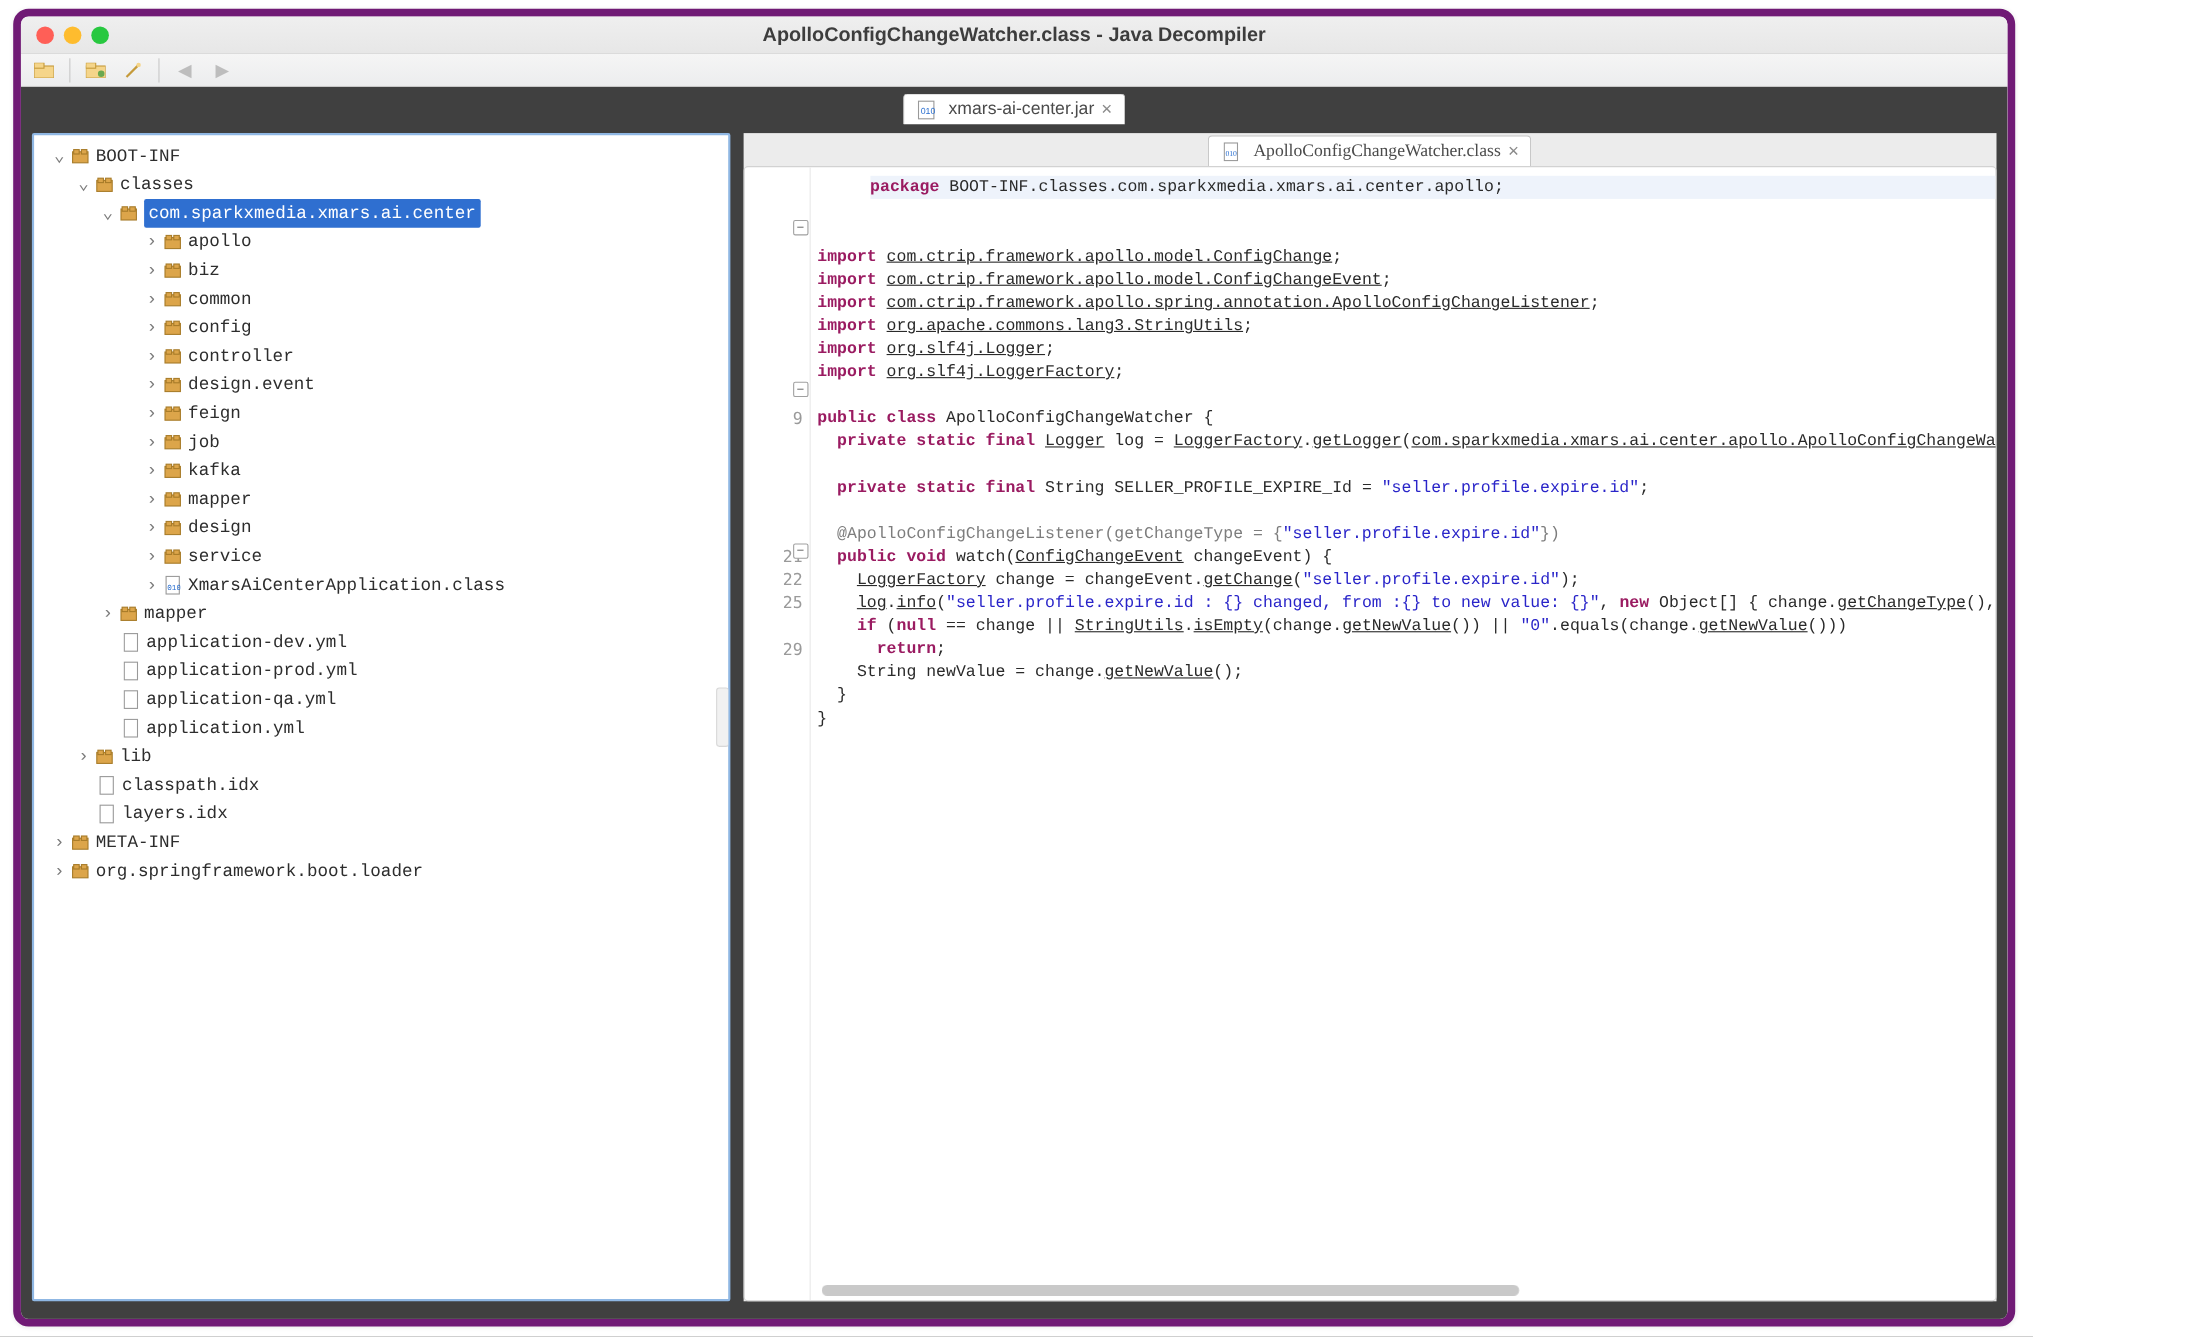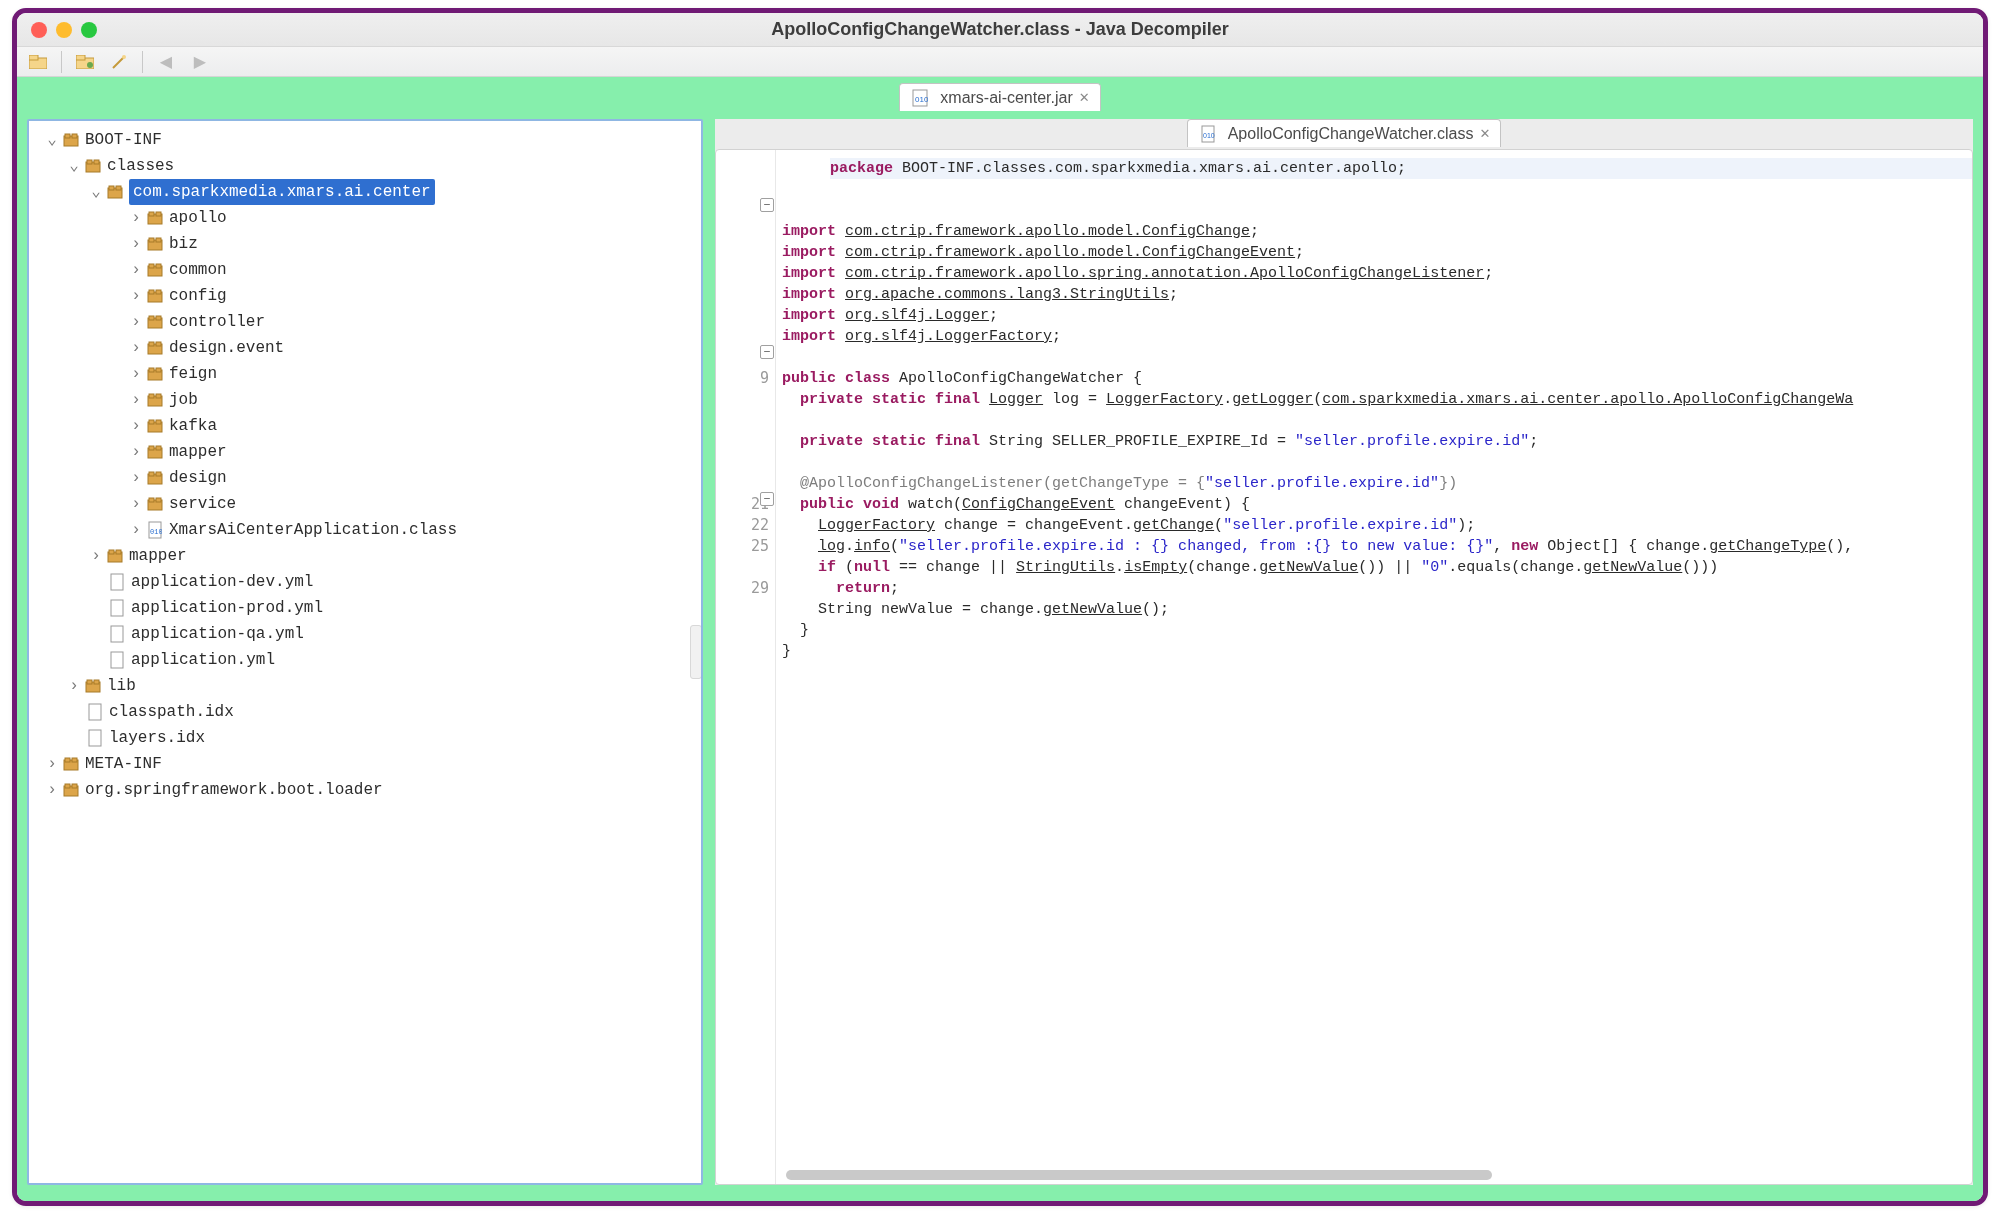--- a/index.html
+++ b/index.html
@@ -1,48 +1,48 @@
 <!DOCTYPE html>
 <html><head>
 <meta charset="utf-8">
 <style>
   * { box-sizing: border-box; margin: 0; padding: 0; }
   html, body { width: 2000px; height: 1215px; font-family: "Helvetica Neue", Arial, sans-serif; font-size: 17px; background: #fff; }
-  .app-window { width: 1976px; height: 1198px; margin: 8px 12px; border: 5px solid #701a75; border-radius: 14px; background: #fff; overflow: hidden; box-shadow: 0 1px 4px rgba(0,0,0,.08); display:flex; flex-direction:column;}
+  .app-window { width: 1820px; height: 1198px; margin: 8px 12px; border: 7px solid #701a75; border-radius: 14px; background: #fff; overflow: hidden; box-shadow: 0 1px 4px rgba(0,0,0,.08); display:flex; flex-direction:column;}
   
   .titlebar { height: 34px; background: linear-gradient(#efefef,#e7e7e7); border-bottom:1px solid #d8d8d8; display:flex; align-items:center; position:relative; }
   .traffic-lights { display:flex; gap:9px; padding-left:14px; }
   .tl { width:16px; height:16px; border-radius:50%; }
   .tl.red{ background:#ff5f57;} .tl.yellow{background:#febc2e;} .tl.green{background:#28c840;}
   .title { position:absolute; width:100%; text-align:center; font-weight:600; color:#3d3d3d; font-size:18px; }
   
   .toolbar { height:30px; background:linear-gradient(#f5f5f5,#ecedee); border-bottom:1px solid #d5d5d5; display:flex; align-items:center; gap:12px; padding:0 10px; }
   .tb-icon { width:22px; height:22px; display:flex; align-items:center; justify-content:center; font-size:16px;}
   .divider-v { width:1px; height:22px; background:#c8c8c8; }
   
-  .workspace { flex:1; display:flex; flex-direction:column; background:#86efac; }
+  .workspace { flex:1; display:flex; flex-direction:column; background:#404040; }
   .jar-tab-row { height:34px; display:flex; justify-content:center; align-items:flex-end; }
   .tab { background:#fff; border:1px solid #c3c3c3; border-bottom:none; border-radius:4px 4px 0 0; height:28px; display:flex; align-items:center; padding:0 10px; gap:6px; font-size:16px; color:#4b4b4b;}
   .tab .close { color:#8a8a8a; font-size:13px;}
   .panes { flex:1; display:flex; gap:12px; padding:8px 10px 16px 10px; }
   
   .tree-pane { width:676px; background:#fff; border:2px solid #8fb7e3; border-radius:2px; position:relative; padding:4px 0 0 0; overflow:hidden;}
   .tree { font-family: Menlo, Monaco, "Courier New", monospace; font-size:16px; color:#2d2d2d; line-height:26px; padding:2px 6px;}
   .tree-row { display:flex; align-items:center; white-space:nowrap; height:26px;}
   .arrow { width:18px; text-align:center; color:#7c7c7c; display:inline-block;}
   .icon { width:20px; height:20px; display:inline-flex; align-items:center; justify-content:center; margin-right:4px;}
   .pkg { color:#b18934; }
   .pkg svg rect{ fill:#dca54a; stroke:#a77b28;}
   .file svg rect{ fill:#fff; stroke:#999;}
   .clsfile svg rect{ fill:#fff; stroke:#999;}
   .sel { background:#2f6fd0; color:#fff; padding:0 4px; border-radius:2px;}
   .ind { display:inline-block; }
   
   .editor-pane { flex:1; display:flex; flex-direction:column; background:#ececec; }
-  .editor-tab-row { height:30px; display:flex; justify-content:center; align-items:flex-start;}
+  .editor-tab-row { height:30px; display:flex; justify-content:center; align-items:flex-end;font-family:Liberation Serif, serif;}
   .editor-container { flex:1; background:#fff; border:1px solid #d2d2d2; border-radius:4px; display:flex; position:relative; overflow:hidden;}
   .gutter { width:60px; border-right:1px solid #e8e8e8; font-family:Menlo,Monaco,monospace; font-size:15px; color:#9a9a9a; text-align:right; padding:8px 6px 0 0; line-height:21px; position:relative;}
   .gline { height:21px; }
   .fold { position:absolute; left:44px; width:14px; height:14px; border:1px solid #a0a0a0; border-radius:2px; background:#fff; color:#6d6d6d; font-size:11px; line-height:12px; text-align:center;}
   .code { flex:1; font-family:Menlo,Monaco,"Courier New",monospace; font-size:15px; line-height:21px; padding:8px 0 0 6px; white-space:pre; overflow-x:auto; overflow-y:hidden; color:#2a2a2a;}
   .code .hl-line { background:#eef3fb; display:block; width:100%;margin-left:48px;}
   .kw { color:#9a1b61; font-weight:bold;}
   .link { text-decoration: underline; color:#2a2a2a;}
   .str { color:#2a25c9;}
   .ann { color:#7d7d7d;}

